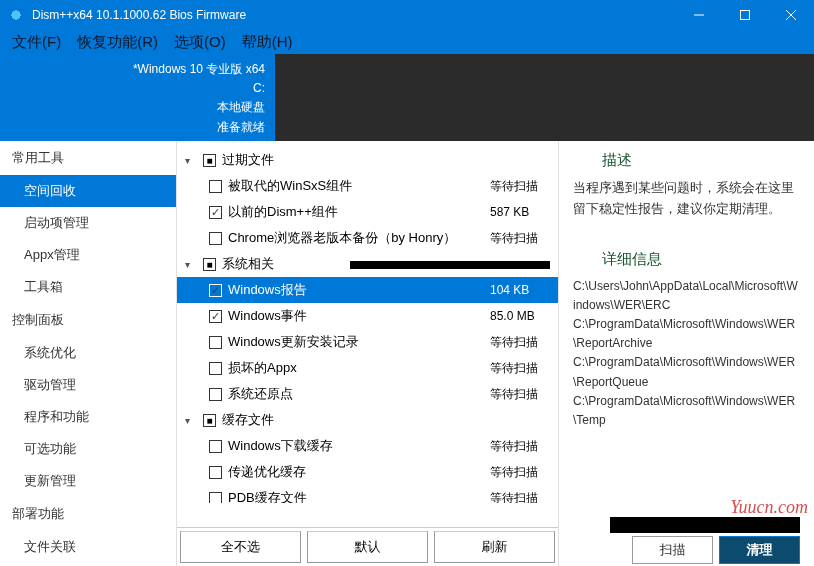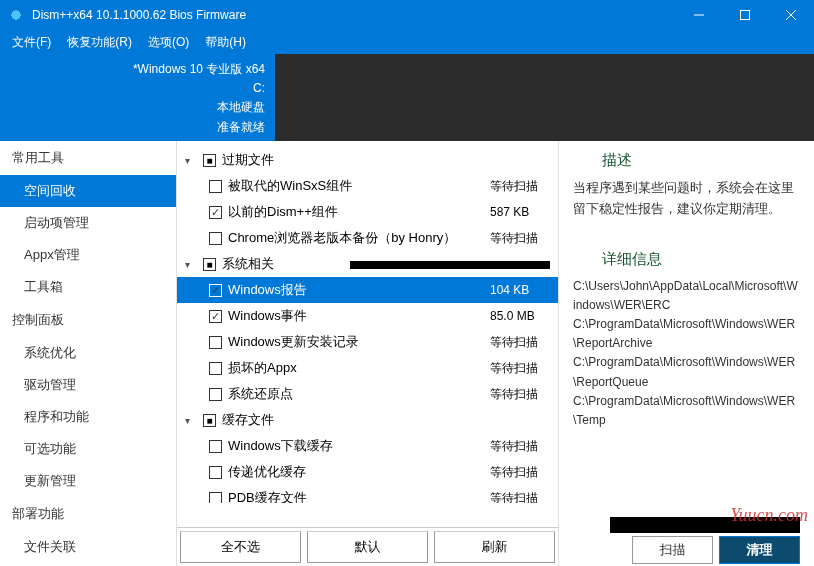--- a/index.html
+++ b/index.html
@@ -4,21 +4,21 @@
 <style>
 * { margin: 0; padding: 0; box-sizing: border-box; font-family: "Microsoft YaHei", "Segoe UI", sans-serif; }
 body { width: 814px; height: 566px; overflow: hidden; background: #fff; position: relative; }
 
 .titlebar { height: 30px; background: #0078d7; color: #fff; display: flex; align-items: center; font-size: 12px; }
 .titlebar .icon { width: 16px; height: 16px; margin: 0 8px; background: radial-gradient(circle, #4fc3f7 40%, transparent 41%); border-radius: 50%; }
 .titlebar .title { flex: 1; }
 .titlebar .ctrl { width: 46px; height: 30px; display: flex; align-items: center; justify-content: center; cursor: pointer; }
 .titlebar .ctrl svg { stroke: #fff; fill: none; }
 
-.menubar { height: 24px; background: #0078d7; color: #ffffff; display: flex; align-items: center; font-size: 12px; padding-left: 4px; }
+.menubar { height: 24px; background: #0078d7; color: #0f172a; display: flex; align-items: center; font-size: 15px; padding-left: 4px; }
 .menubar .mitem { padding: 3px 8px; cursor: pointer; }
 
 .header { height: 87px; display: flex; }
 .header .info { width: 275px; background: #0078d7; color: #fff; font-size: 12px; padding: 6px 10px; line-height: 1.6; text-align: right; }
 .header .banner { flex: 1; background: #2b2b2b; }
 
 .main { display: flex; height: 425px; }
 
 .sidebar { width: 177px; border-right: 1px solid #e0e0e0; font-size: 13px; overflow: hidden; background: #fff; color: #333; }
 .sidebar .cat { padding: 8px 12px; color: #333; }
@@ -39,21 +39,21 @@
 .item .status { width: 60px; text-align: left; font-size: 12px; }
 .redact { position: absolute; top: 120px; right: 8px; width: 200px; height: 8px; background: #000; }
 
 .btnbar { display: flex; border-top: 1px solid #ccc; margin-top: 24px; }
 .btnbar .btn { flex: 1; height: 32px; border: 1px solid #999; border-top: 1px solid #ccc; margin: 3px; background: #fff; font-size: 13px; cursor: pointer; display: flex; align-items: center; justify-content: center; }
 
 .right { flex: 1; padding: 10px 14px; font-size: 13px; color: #333; position: relative; }
 .right h3 { font-size: 15px; font-weight: normal; color: #14532d; margin-bottom: 8px; margin-left: 29px; }
 .right .desc { font-size: 13px; line-height: 1.6; margin-bottom: 30px; }
 .right .details { font-size: 12px; line-height: 1.6; word-break: break-all; }
-.watermark { position: absolute; right: 6px; bottom: 40px; color: #d32f2f; font-size: 18px; font-style: italic; font-family: Georgia, serif; opacity: 0.85; }
+.watermark { position: absolute; right: 6px; bottom: 48px; color: #d32f2f; font-size: 18px; font-style: italic; font-family: Georgia, serif; opacity: 0.85; }
 .rbtn { position: absolute; bottom: 2px; right: 14px; display: flex; gap: 6px; }
 .rbtn .b { width: 81px; height: 28px; border: 1px solid #999; font-size: 13px; display: flex; align-items: center; justify-content: center; cursor: pointer; background: #fff; }
 .rbtn .b.pri { background: #0c4a6e; color: #fff; border-color: #0078d7; font-weight: bold; }
 .rblack { position: absolute; bottom: 33px; right: 14px; width: 190px; height: 16px; background: #000; }
 </style>
 </head>
 <body>
 
 <div class="titlebar">
   <div class="icon"></div>

